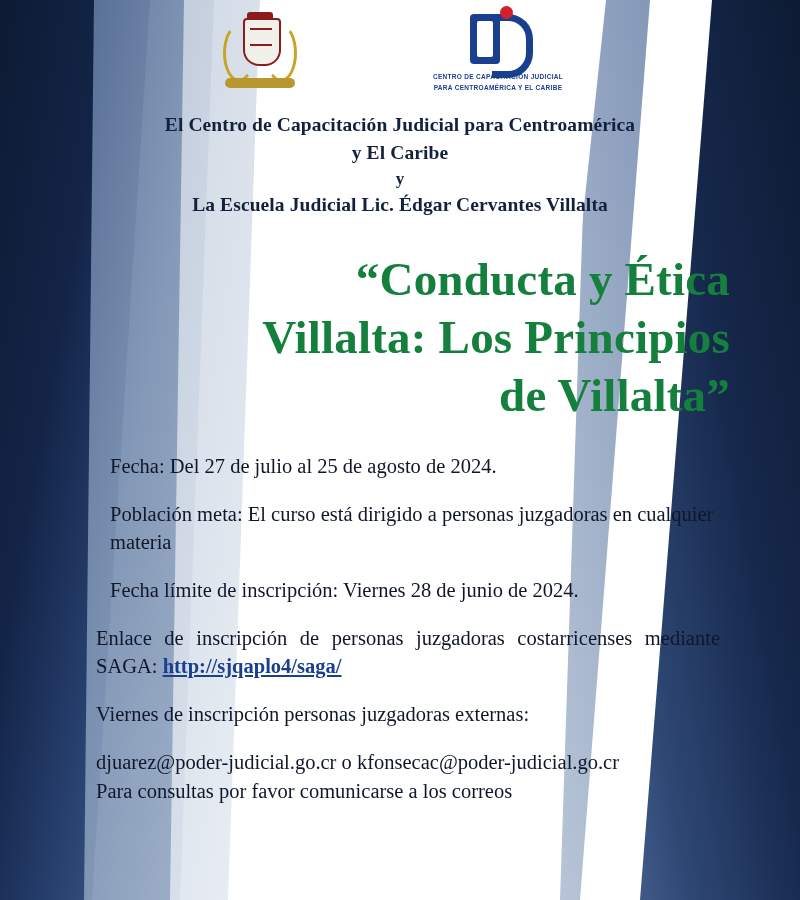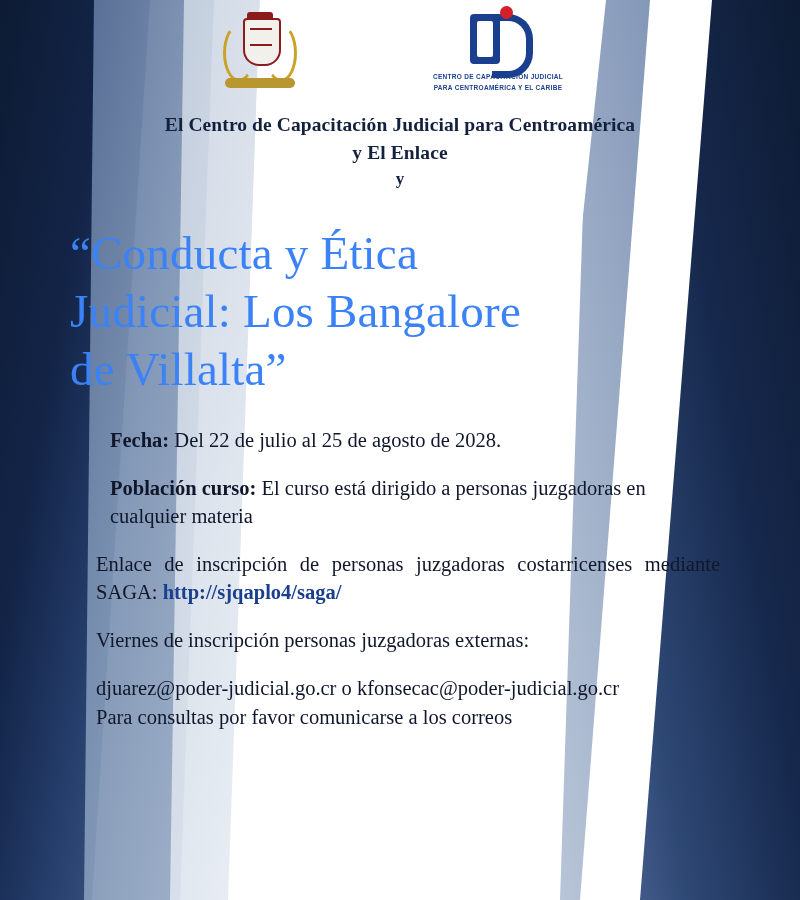--- a/index.html
+++ b/index.html
@@ -195,43 +195,44 @@
     line-height: 26px;
     letter-spacing: .1px;
   }
   .org-small {
     font-size: 17px;
     font-weight: bold;
   }
   .org-block .line2 { margin-top: 2px; }
 
   .course-title {
-    text-align: left;
+    text-align: right;
     margin-top: 32px;
-    color: #3b82f6;
+    color: #15803d;
     font-size: 47px;
     line-height: 58px;
-    font-weight: normal;
+    font-weight: bold;
     letter-spacing: .2px;
     padding: 0 70px;
   }
 
   
   .body-block {
     margin-top: 28px;
     padding: 0 80px 0 96px;
     color: #10172b;
     font-size: 20.5px;
     line-height: 28px;
   }
   .body-row { margin-bottom: 20px; }
-  .body-row b { font-weight: bold; margin-top: 28px; }
+  .body-row b { font-weight: normal; margin-top: 28px; }
   .link {
     color: #1b3f8f;
     font-weight: bold;
+    text-decoration: underline;
   }
   .justify { text-align: justify; }
   .indent-1 { padding-left: 14px; }
   .row-contact {
     margin-top: 4px;
     padding-left: 0;
     line-height: 29px;
   }
 </style>
 </head>
@@ -264,42 +265,47 @@
           <div class="ccj-d"></div>
           <div class="ccj-dot"></div>
         </div>
         <div class="ccj-caption">CENTRO DE CAPACITACIÓN JUDICIAL</div>
         <div class="ccj-caption">PARA CENTROAMÉRICA Y EL CARIBE</div>
       </div>
     </div>
 
     <div class="org-block">
       <div>El Centro de Capacitación Judicial para Centroamérica</div>
-      <div class="line2">y El Enlace</div>
+      <div class="line2">y El Caribe</div>
       <div class="org-small">y</div>
+      <div>La Escuela Judicial Lic. Édgar Cervantes Villalta</div>
     </div>
 
     <div class="course-title">
       <div>“Conducta y Ética</div>
-      <div>Judicial: Los Bangalore</div>
+      <div>Villalta: Los Principios</div>
       <div>de Villalta”</div>
     </div>
 
     <div class="body-block">
 
       <div class="body-row indent-1">
         <b>Fecha:</b>
-        <span>Del 22 de julio al 25 de agosto de 2028.</span>
+        <span>Del 27 de julio al 25 de agosto de 2024.</span>
       </div>
 
       <div class="body-row indent-1">
-        <b>Población curso:</b>
+        <b>Población meta:</b>
         <span>El curso está dirigido a personas juzgadoras en cualquier materia</span>
       </div>
 
+      <div class="body-row indent-1">
+        <b>Fecha límite de inscripción:</b>
+        <span>Viernes 28 de junio de 2024.</span>
+      </div>
 
       <div class="body-row justify">
         <span>Enlace de inscripción de personas juzgadoras costarricenses mediante SAGA:</span>
         <span class="link">http://sjqaplo4/saga/</span>
       </div>
 
       <div class="body-row">
         <div>Viernes de inscripción personas juzgadoras externas:</div>
       </div>
 

